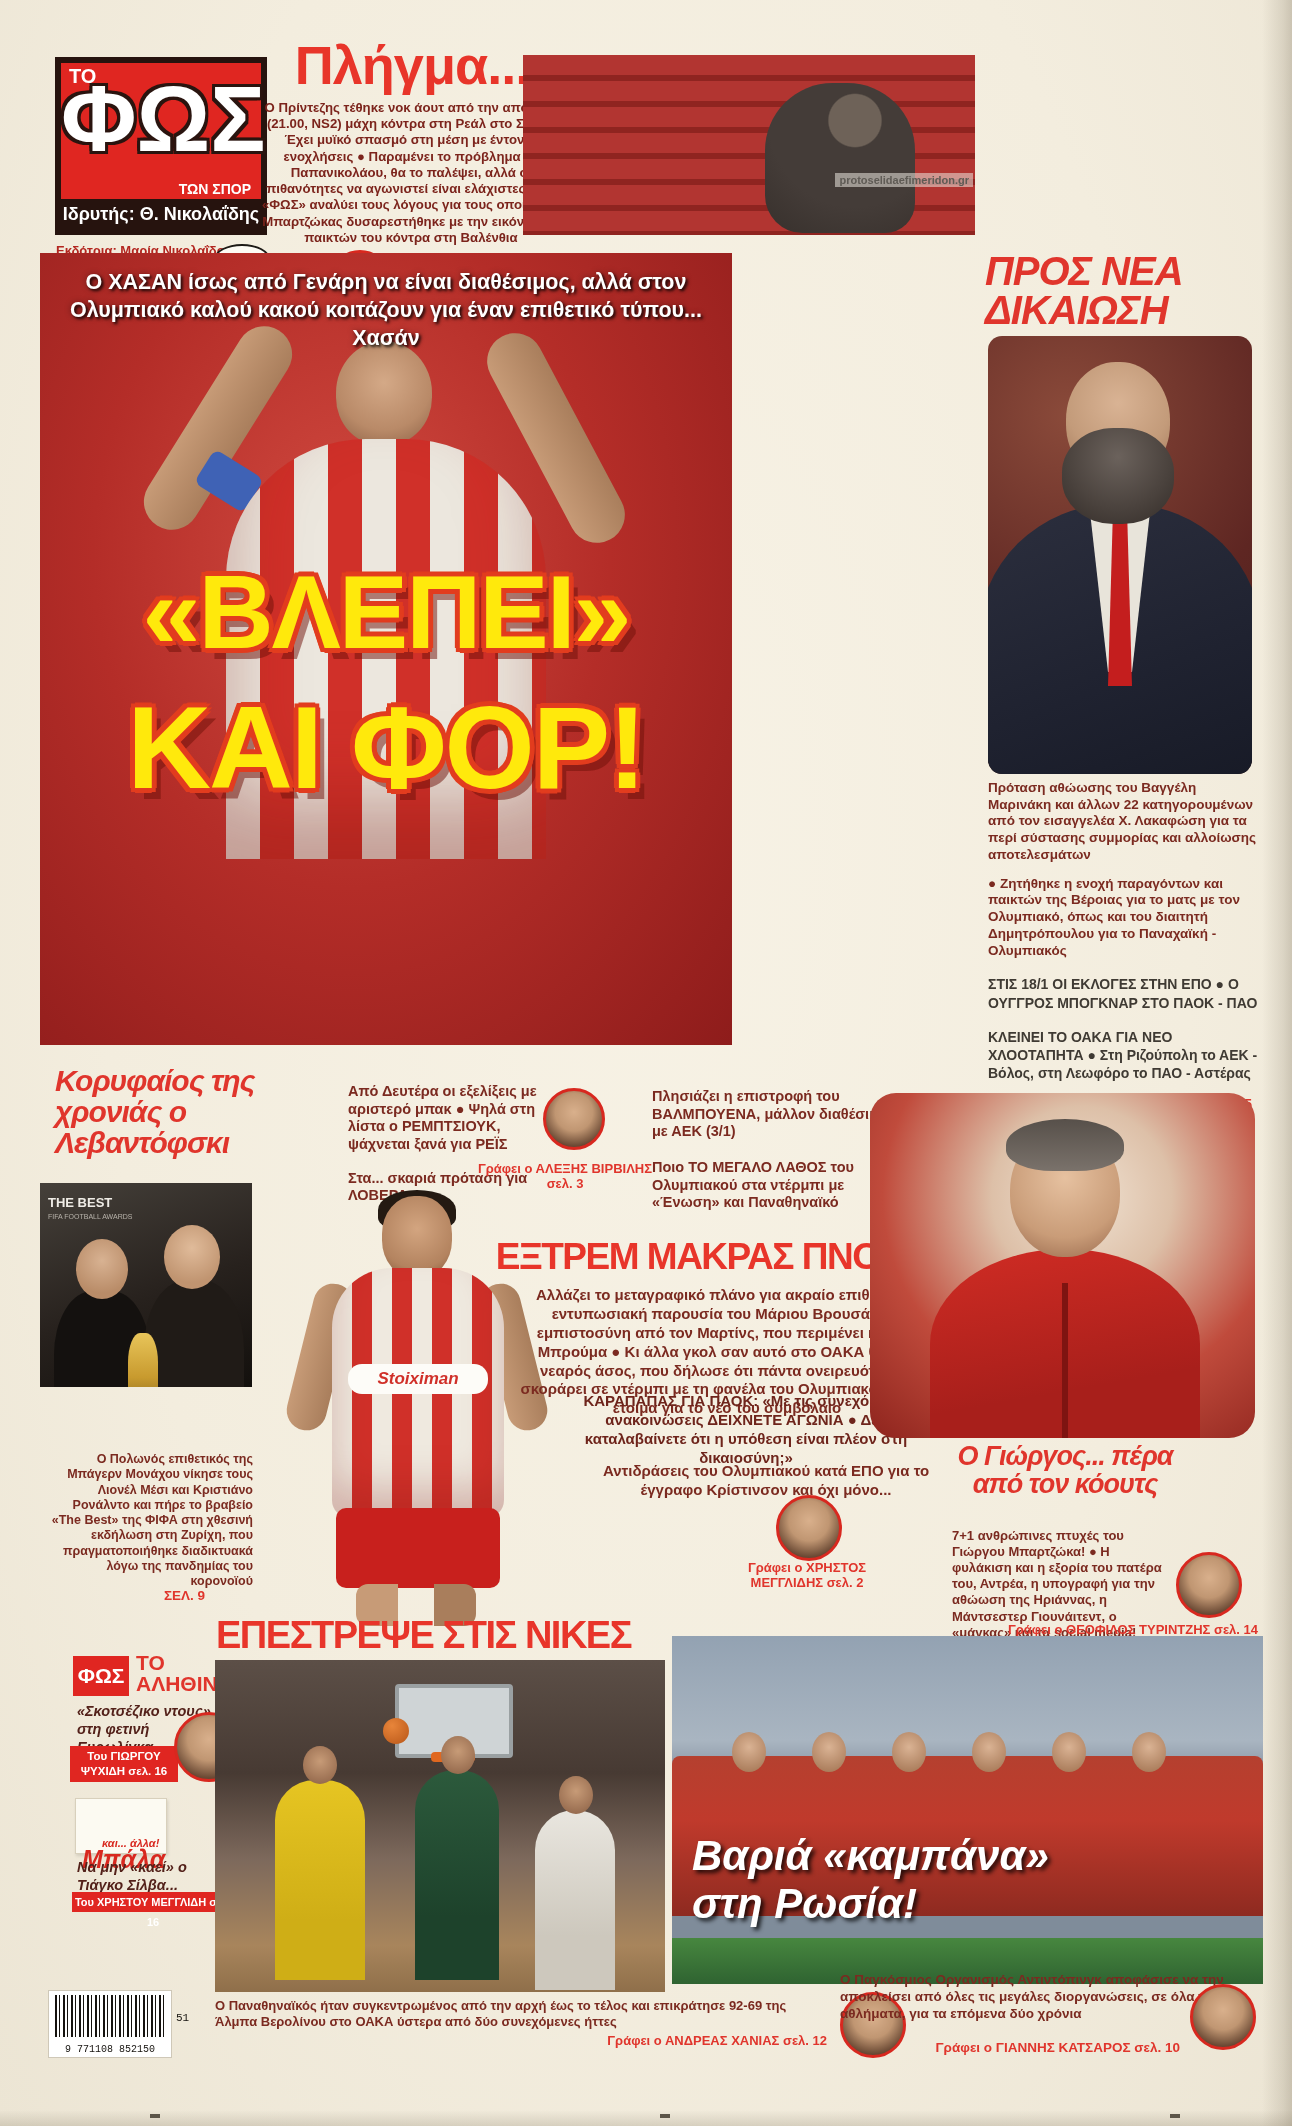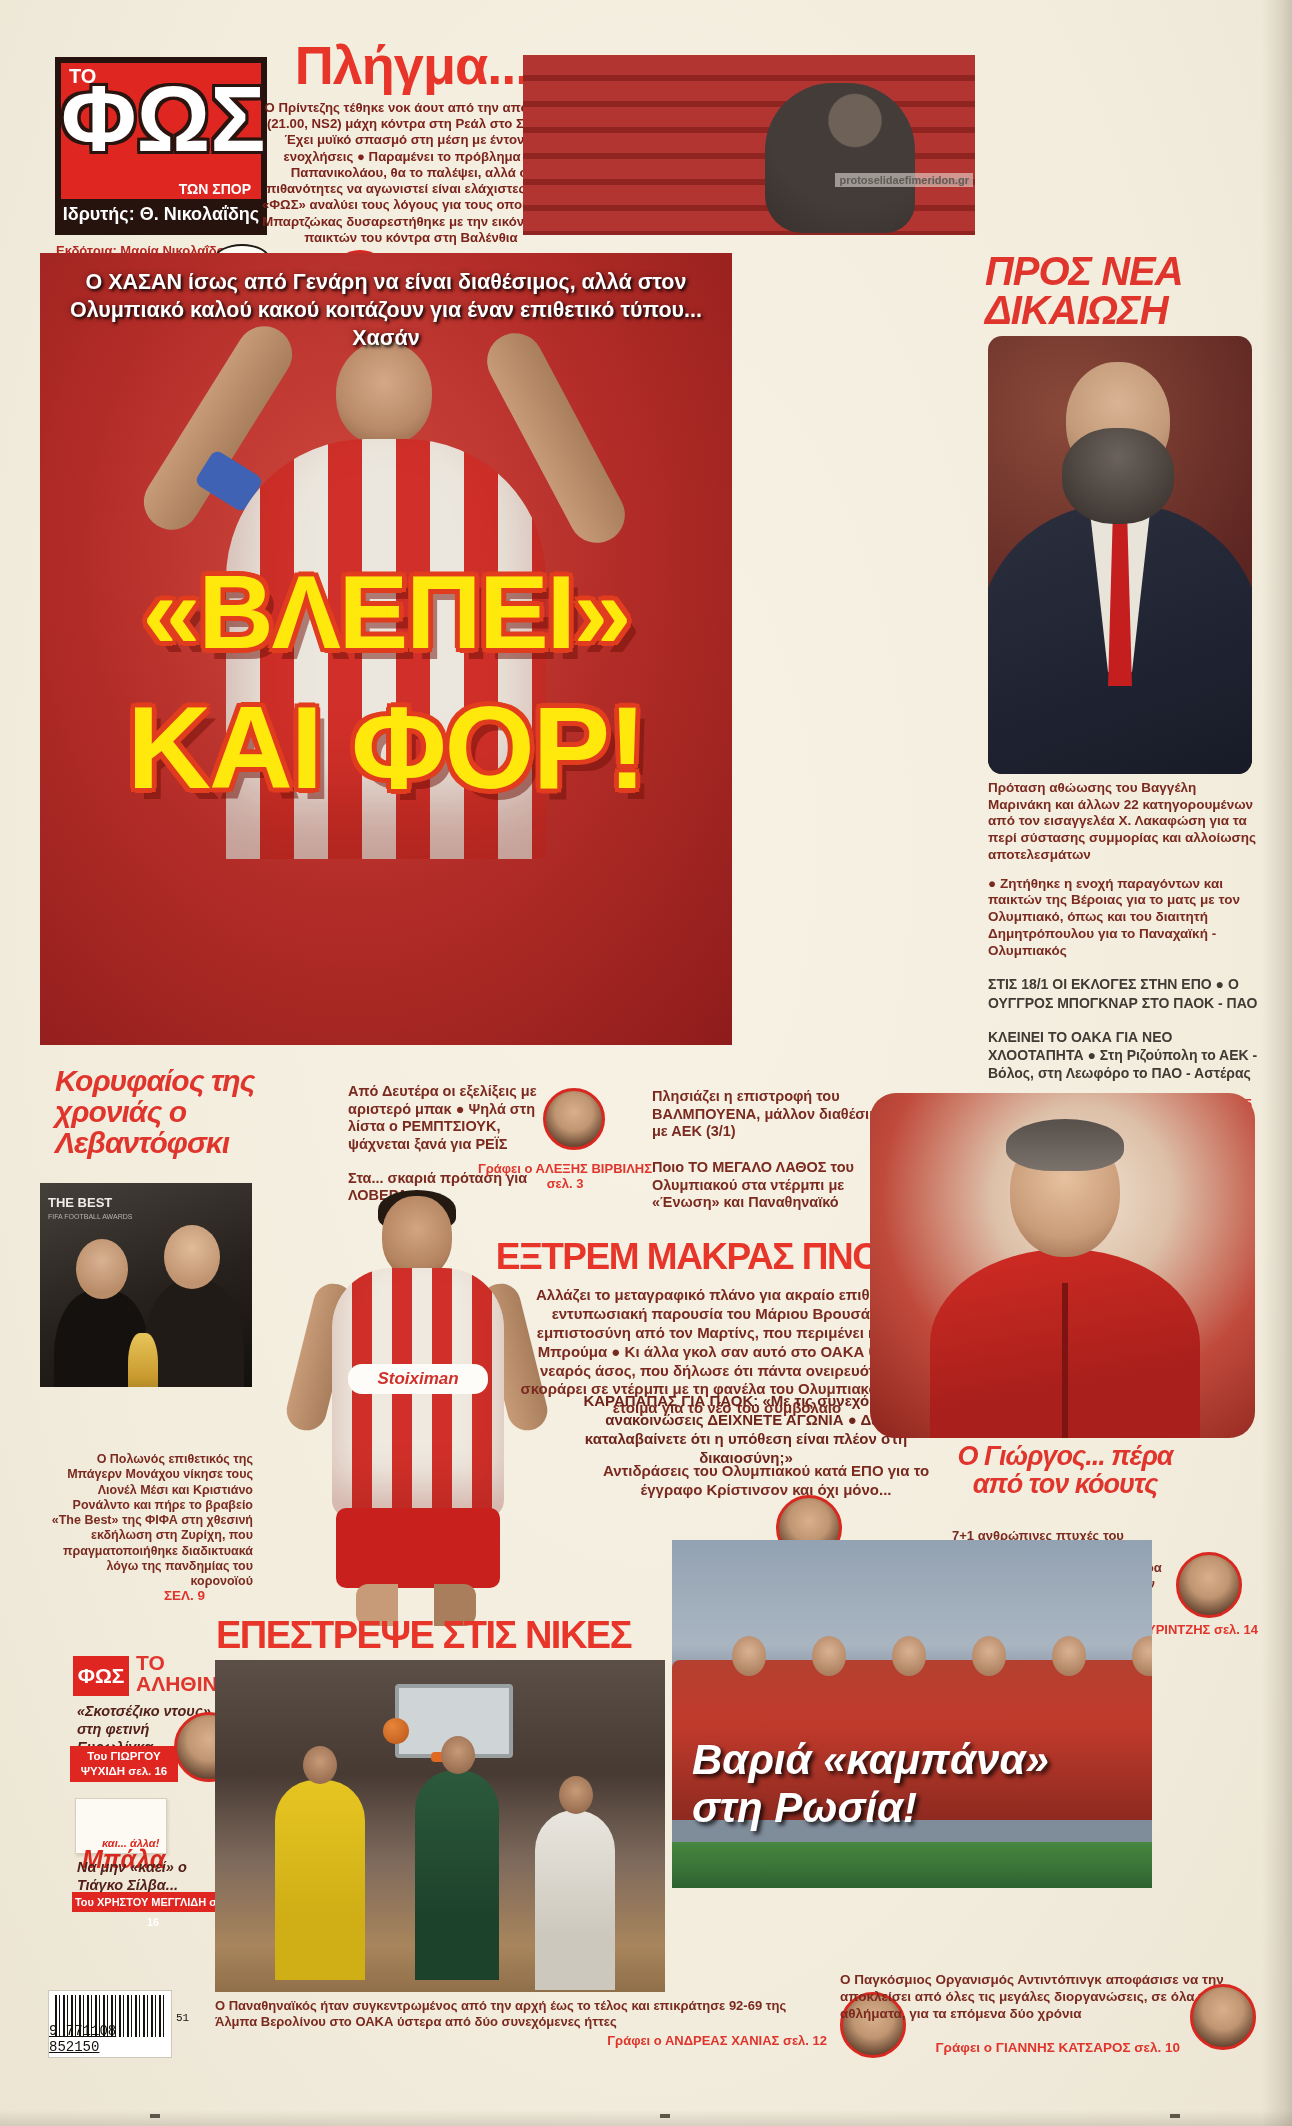--- a/index.html
+++ b/index.html
@@ -198,22 +198,22 @@
   .bala-teaser{position:absolute;left:77px;top:1858px;width:140px;color:#53211a;
     font-weight:bold;font-style:italic;font-size:14.5px;line-height:1.25;}
   .bala-byline{position:absolute;left:72px;top:1892px;width:162px;height:20px;background:#e02621;
     color:#fff;font-weight:bold;font-size:11px;text-align:center;line-height:20px;}
 
   
   .barcode{position:absolute;left:48px;top:1990px;width:122px;height:66px;background:#fff;
     border:1px solid #cfc8b8;}
   .bars{position:absolute;left:6px;top:4px;right:6px;height:42px;
     background:repeating-linear-gradient(90deg,#15120e 0 2px,#fff 2px 4px,#15120e 4px 5px,#fff 5px 8px);}
-  .bar-digits{position:absolute;left:0;right:0;bottom:2px;font-size:14px;
-    color:#15120e;font-family:"Liberation Mono",monospace;text-decoration:underline;}
+  .bar-digits{position:absolute;left:0;right:0;bottom:2px;text-align:center;font-size:10px;
+    color:#15120e;font-family:"Liberation Mono",monospace;}
   .bar-edition{position:absolute;left:176px;top:2012px;font-size:11px;color:#15120e;
     font-family:"Liberation Mono",monospace;}
 
   
   .basket-headline{position:absolute;left:216px;top:1614px;width:450px;color:#e8352a;
     font-weight:bold;font-size:38px;letter-spacing:-1.5px;}
   .basket-photo{left:215px;top:1660px;width:450px;height:332px;
     background:linear-gradient(180deg,#5c4f47 0%,#473a33 34%,#7d695c 60%,#a8855c 86%,#8f6f4a 100%);}
   .bk-board{position:absolute;left:180px;top:24px;width:110px;height:66px;background:#cfd4d6;
     border:4px solid #9aa0a2;border-radius:4px;}
@@ -226,21 +226,21 @@
     background:linear-gradient(180deg,#e9e6df 0%,#cdc8bd 70%);}
   .bk-head{position:absolute;width:34px;height:38px;border-radius:50%;
     background:radial-gradient(circle at 50% 40%,#c79b77,#8a5f44);}
   .bk-ball{position:absolute;left:168px;top:58px;width:26px;height:26px;border-radius:50%;
     background:radial-gradient(circle at 35% 30%,#e8853a,#b85618);}
   .basket-caption{position:absolute;left:215px;top:1998px;width:612px;color:#7b2a20;
     font-weight:bold;font-size:13px;line-height:1.25;}
   .basket-byline{text-align:right;color:#e0352c;margin-top:2px;}
 
   
-  .russia-photo{left:672px;top:1540px;width:480px;height:348px;
+  .russia-photo{left:672px;top:1636px;width:591px;height:348px;
     background:linear-gradient(180deg,#93a2b2 0%,#a9b5c1 30%,#8e9aa8 38%,#7f8c9a 46%);}
   .ru-band{position:absolute;left:0;right:0;top:120px;height:160px;
     background:linear-gradient(180deg,#b5402f 0%,#c03a2c 40%,#8e2a20 100%);border-radius:8px 8px 0 0;}
   .ru-grass{position:absolute;left:0;right:0;bottom:0;height:46px;
     background:linear-gradient(180deg,#47873f 0%,#2f6331 100%);}
   .ru-head{position:absolute;top:96px;width:34px;height:40px;border-radius:50%;
     background:radial-gradient(circle at 50% 38%,#dab394,#a0714f);}
   .russia-headline{position:absolute;left:20px;top:196px;color:#fff;font-weight:bold;
     font-style:italic;font-size:42px;line-height:1.15;
     text-shadow:3px 3px 4px rgba(0,0,0,.8);}

